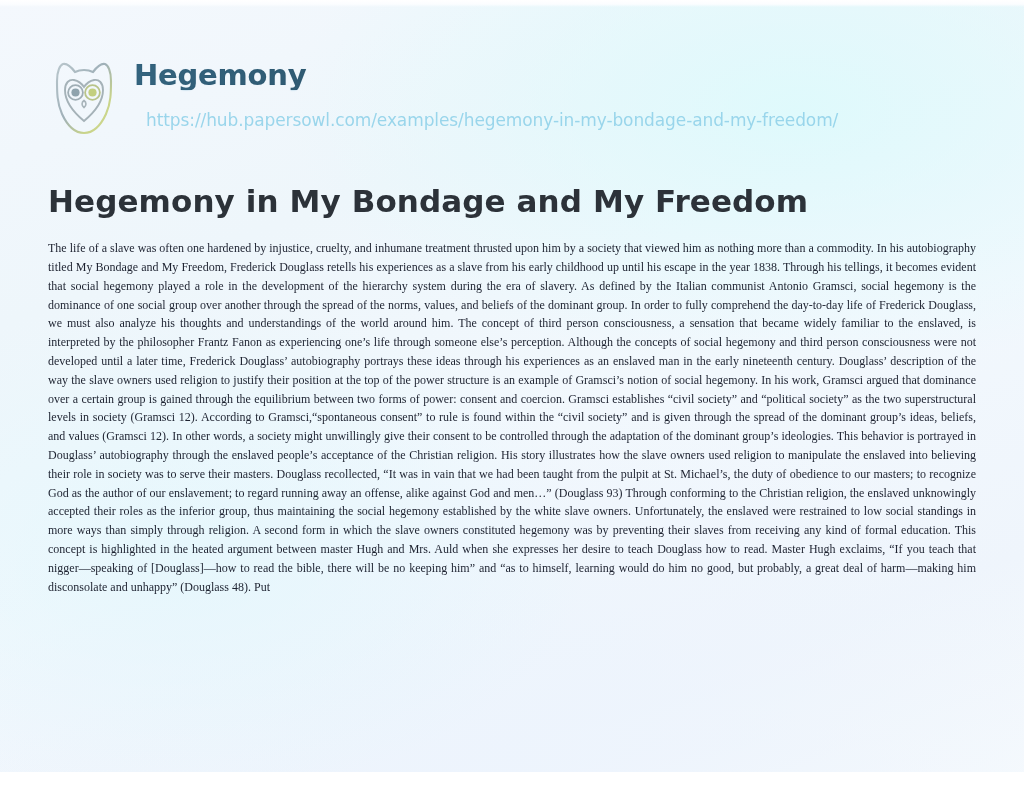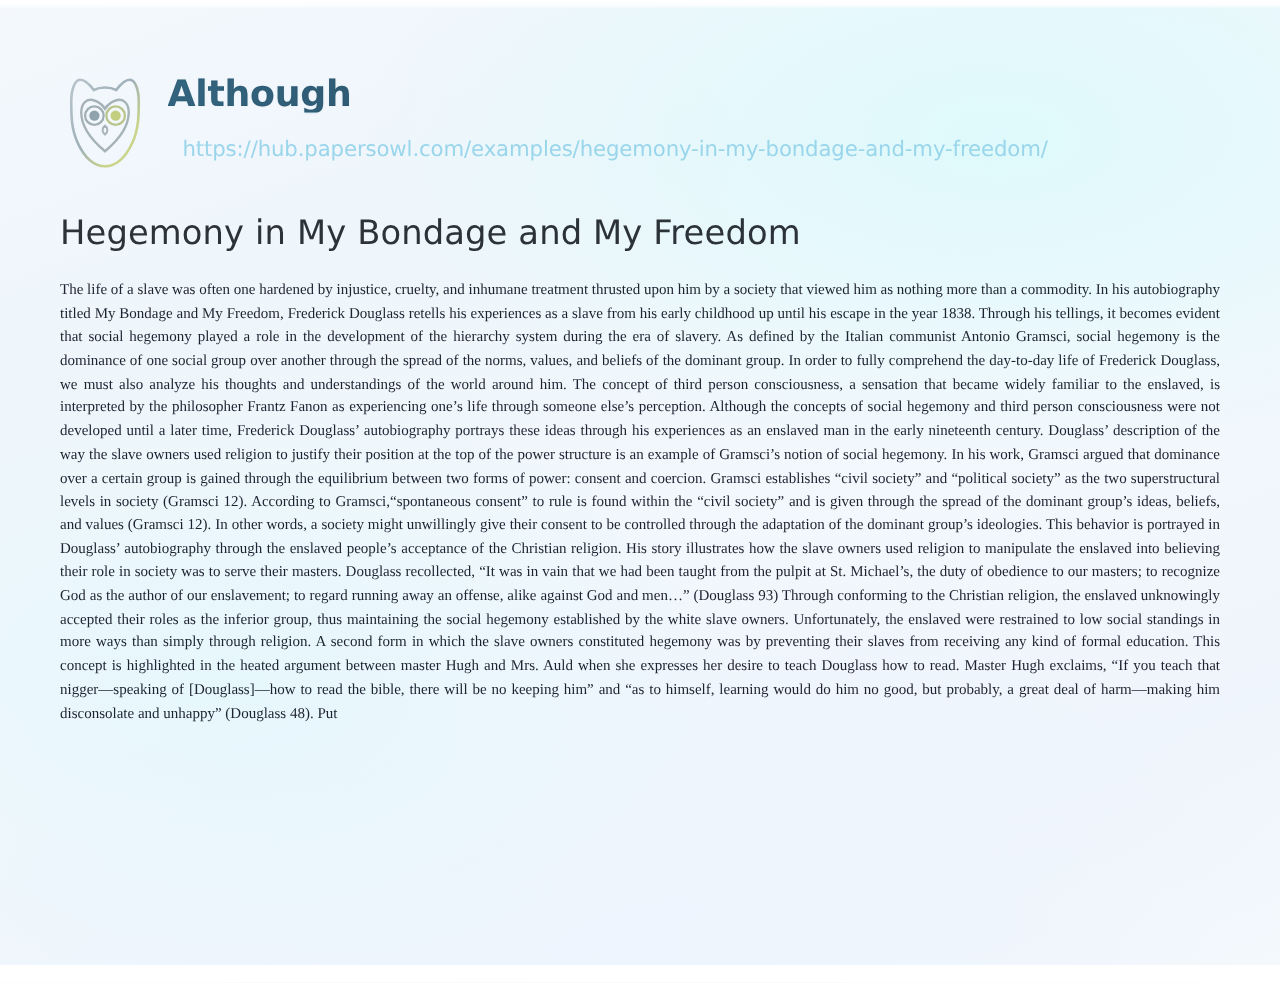--- a/index.html
+++ b/index.html
@@ -96,26 +96,26 @@
 
   
   .article {
     position: absolute;
     left: 48px;
     top: 166px;
     width: 928px;
   }
   .article-title {
     font-family: "DejaVu Sans", "Liberation Sans", sans-serif;
-    font-size: 27px;
-    font-weight: 400;
+    font-size: 31px;
+    font-weight: 700;
     color: #2c3239;
     letter-spacing: 0.1px;
     line-height: 1.2;
-    margin: 5px 0 19px 0;
+    margin: 17px 0 19px 0;
   }
   .article-body {
     font-family: Liberation Serif, serif;
     font-size: 12px;
     line-height: 18.8px;
     color: #1d2230;
     text-align: justify;
     text-justify: inter-word;
     margin: 0;
     width: 928px;
@@ -153,21 +153,21 @@
         <circle cx="27.5" cy="33.5" r="4.1" fill="#8fa3ad"></circle>
 
         <circle cx="44.5" cy="33.5" r="7.4" fill="none" stroke="#b9c48a" stroke-width="1.8"></circle>
         <circle cx="44.5" cy="33.5" r="4.1" fill="#c3cf7e"></circle>
 
         <path d="M36 41.5 C33.4 43.4 33.4 46.6 36 48.6 C38.6 46.6 38.6 43.4 36 41.5 Z" fill="none" stroke="#a8b4ba" stroke-width="1.6"></path>
       </svg>
     </div>
 
     <div class="brand-block">
-      <div class="brand-name">Although</div>
+      <div class="brand-name">Hegemony</div>
       <div class="brand-url">https://hub.papersowl.com/examples/hegemony-in-my-bondage-and-my-freedom/</div>
     </div>
 
   </div>
 
   <div class="article">
     <h1 class="article-title">Hegemony in My Bondage and My Freedom</h1>
     <p class="article-body">The life of a slave was often one hardened by injustice, cruelty, and inhumane treatment thrusted upon him by a society that viewed him as nothing more than a commodity. In his autobiography titled My Bondage and My Freedom, Frederick Douglass retells his experiences as a slave from his early childhood up until his escape in the year 1838. Through his tellings, it becomes evident that social hegemony played a role in the development of the hierarchy system during the era of slavery. As defined by the Italian communist Antonio Gramsci, social hegemony is the dominance of one social group over another through the spread of the norms, values, and beliefs of the dominant group. In order to fully comprehend the day-to-day life of Frederick Douglass, we must also analyze his thoughts and understandings of the world around him. The concept of third person consciousness, a sensation that became widely familiar to the enslaved, is interpreted by the philosopher Frantz Fanon as experiencing one’s life through someone else’s perception. Although the concepts of social hegemony and third person consciousness were not developed until a later time, Frederick Douglass’ autobiography portrays these ideas through his experiences as an enslaved man in the early nineteenth century. Douglass’ description of the way the slave owners used religion to justify their position at the top of the power structure is an example of Gramsci’s notion of social hegemony. In his work, Gramsci argued that dominance over a certain group is gained through the equilibrium between two forms of power: consent and coercion. Gramsci establishes “civil society” and “political society” as the two superstructural levels in society (Gramsci 12). According to Gramsci,“spontaneous consent” to rule is found within the “civil society” and is given through the spread of the dominant group’s ideas, beliefs, and values (Gramsci 12). In other words, a society might unwillingly give their consent to be controlled through the adaptation of the dominant group’s ideologies. This behavior is portrayed in Douglass’ autobiography through the enslaved people’s acceptance of the Christian religion. His story illustrates how the slave owners used religion to manipulate the enslaved into believing their role in society was to serve their masters. Douglass recollected, “It was in vain that we had been taught from the pulpit at St. Michael’s, the duty of obedience to our masters; to recognize God as the author of our enslavement; to regard running away an offense, alike against God and men…” (Douglass 93) Through conforming to the Christian religion, the enslaved unknowingly accepted their roles as the inferior group, thus maintaining the social hegemony established by the white slave owners. Unfortunately, the enslaved were restrained to low social standings in more ways than simply through religion. A second form in which the slave owners constituted hegemony was by preventing their slaves from receiving any kind of formal education. This concept is highlighted in the heated argument between master Hugh and Mrs. Auld when she expresses her desire to teach Douglass how to read. Master Hugh exclaims, “If you teach that nigger—speaking of [Douglass]—how to read the bible, there will be no keeping him” and “as to himself, learning would do him no good, but probably, a great deal of harm—making him disconsolate and unhappy” (Douglass 48). Put</p>
   </div>
 

